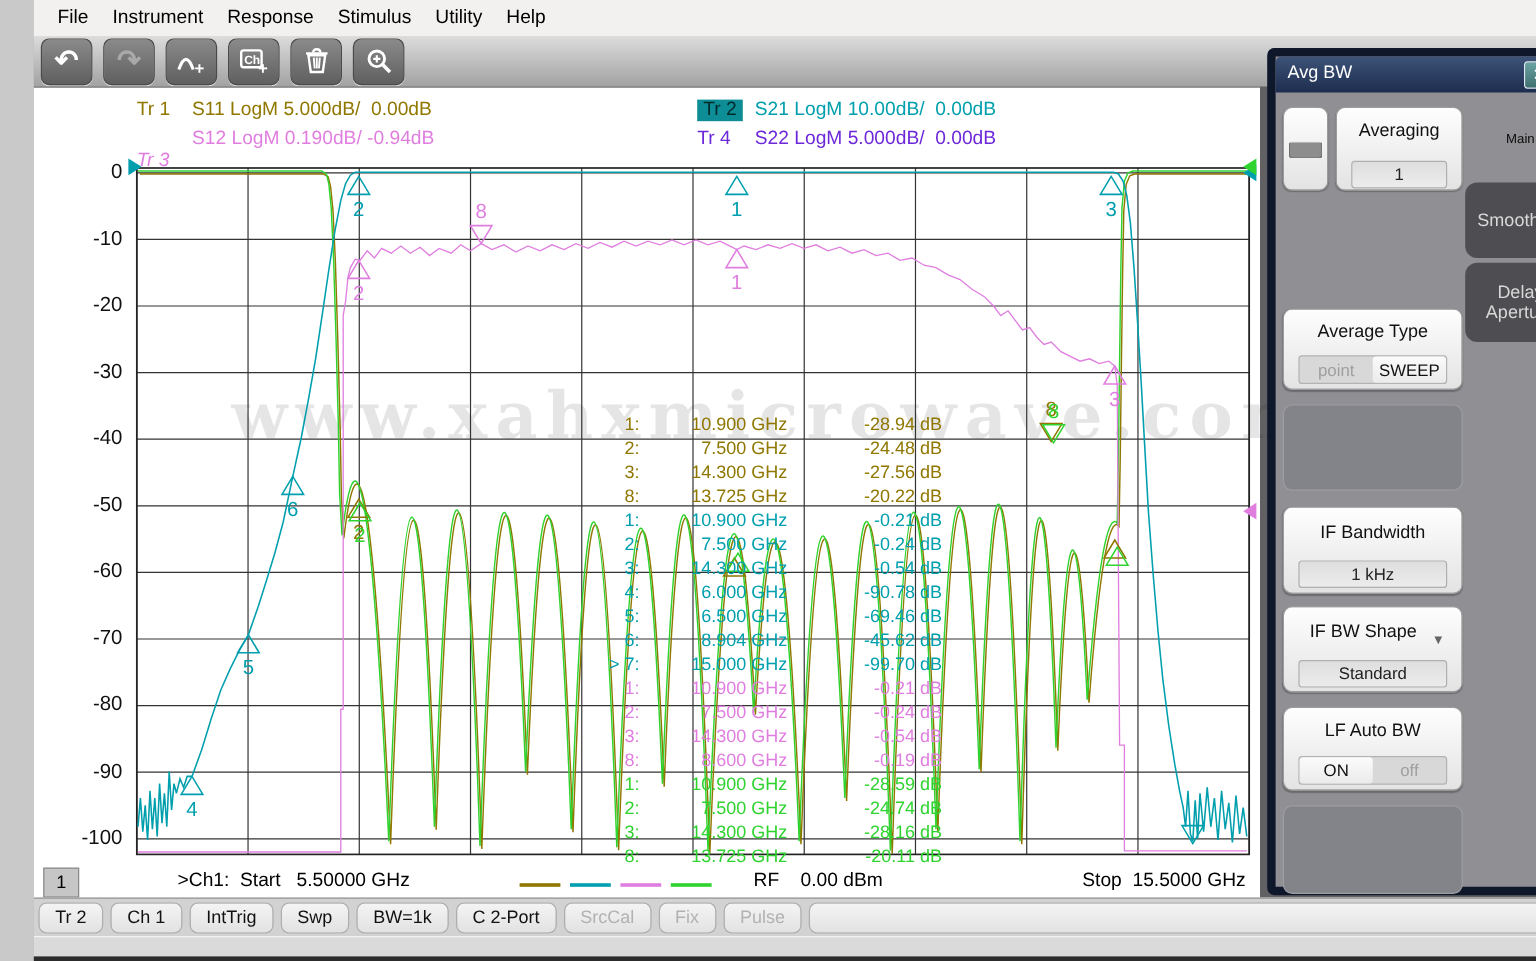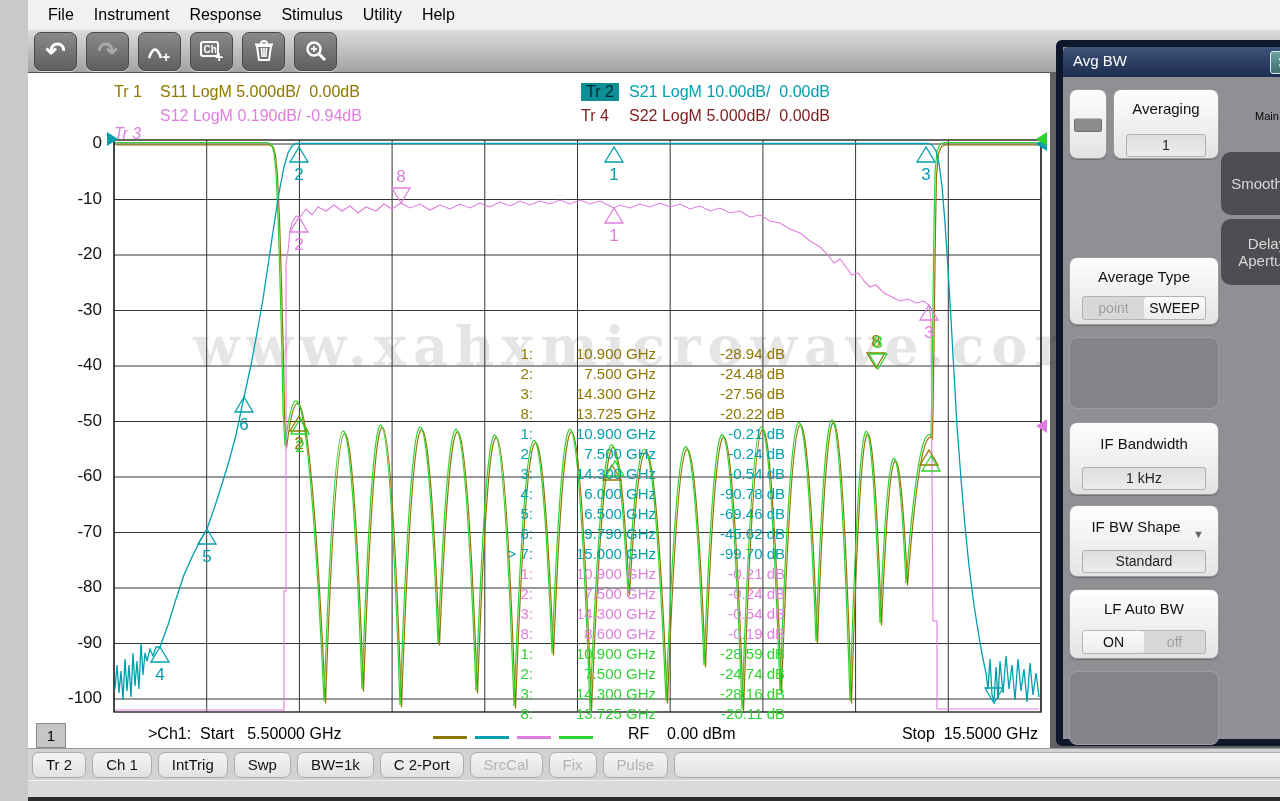--- a/index.html
+++ b/index.html
@@ -15,21 +15,21 @@
   .tbtn{width:41px;height:37px;border-radius:7px;background:linear-gradient(#8a8a8a,#5f5f5f);border:1px solid #4a4a4a;box-shadow:0 1px 0 rgba(255,255,255,.6);display:flex;align-items:center;justify-content:center;}
   .tbtn svg{display:block;}
 
   
   .plot-region{position:absolute;left:0;top:72px;width:1022px;height:676px;background:#ffffff;border-top:1px solid #555;box-sizing:border-box;}
   .right-bg{position:absolute;left:1022px;top:72px;width:258px;height:676px;background:#616163;}
 
   .watermark{position:absolute;left:165px;top:241px;font-family:"DejaVu Serif",serif;font-weight:bold;font-size:54px;letter-spacing:7px;color:rgba(40,40,40,0.12);white-space:nowrap;z-index:1;pointer-events:none;}
 
   .trlabels span{position:absolute;font-size:16px;white-space:pre;}
-  .tr-olive{color:#8f7700;} .tr-cyan{color:#009fae;} .tr-magenta{color:#e07ee0;} .tr-green{color:#7f1d1d;text-align:right;}
+  .tr-olive{color:#8f7700;} .tr-cyan{color:#009fae;} .tr-magenta{color:#e07ee0;} .tr-green{color:#6d28d9;text-align:right;}
   .tr-active{background:#0d8d95;color:#00292c;padding:0 5px;}
 
   .ylab{position:absolute;left:22px;width:52px;text-align:right;font-size:17px;color:#111;}
 
   #plot-svg{position:absolute;left:0;top:0;z-index:2;}
   #grid line{stroke:#333;stroke-width:1;}
 
   .mtable{position:absolute;left:0;top:272px;width:757px;z-index:3;font-size:15px;}
   .mrow{position:absolute;left:0;height:20px;display:flex;white-space:pre;}
   .mc{display:inline-block;text-align:right;}
@@ -225,21 +225,21 @@
     <div class="mtable" id="mtable">
         <div class="mrow c-olive" style="top: 0px;"><span class="mc mc1">1:</span><span class="mc mc2">10.900 GHz</span><span class="mc mc3">-28.94 dB</span></div>
         <div class="mrow c-olive" style="top: 20px;"><span class="mc mc1">2:</span><span class="mc mc2">7.500 GHz</span><span class="mc mc3">-24.48 dB</span></div>
         <div class="mrow c-olive" style="top: 40px;"><span class="mc mc1">3:</span><span class="mc mc2">14.300 GHz</span><span class="mc mc3">-27.56 dB</span></div>
         <div class="mrow c-olive" style="top: 60px;"><span class="mc mc1">8:</span><span class="mc mc2">13.725 GHz</span><span class="mc mc3">-20.22 dB</span></div>
         <div class="mrow c-cyan" style="top: 80px;"><span class="mc mc1">1:</span><span class="mc mc2">10.900 GHz</span><span class="mc mc3">-0.21 dB</span></div>
         <div class="mrow c-cyan" style="top: 100px;"><span class="mc mc1">2:</span><span class="mc mc2">7.500 GHz</span><span class="mc mc3">-0.24 dB</span></div>
         <div class="mrow c-cyan" style="top: 120px;"><span class="mc mc1">3:</span><span class="mc mc2">14.300 GHz</span><span class="mc mc3">-0.54 dB</span></div>
         <div class="mrow c-cyan" style="top: 140px;"><span class="mc mc1">4:</span><span class="mc mc2">6.000 GHz</span><span class="mc mc3">-90.78 dB</span></div>
         <div class="mrow c-cyan" style="top: 160px;"><span class="mc mc1">5:</span><span class="mc mc2">6.500 GHz</span><span class="mc mc3">-69.46 dB</span></div>
-        <div class="mrow c-cyan" style="top: 180px;"><span class="mc mc1">6:</span><span class="mc mc2">9.790 GHz</span><span class="mc mc3">-45.62 dB</span></div>
+        <div class="mrow c-cyan" style="top: 180px;"><span class="mc mc1">6:</span><span class="mc mc2">8.904 GHz</span><span class="mc mc3">-45.62 dB</span></div>
         <div class="mrow c-cyan" style="top: 200px;"><span class="mc mc1">&gt; 7:</span><span class="mc mc2">15.000 GHz</span><span class="mc mc3">-99.70 dB</span></div>
         <div class="mrow c-magenta" style="top: 220px;"><span class="mc mc1">1:</span><span class="mc mc2">10.900 GHz</span><span class="mc mc3">-0.21 dB</span></div>
         <div class="mrow c-magenta" style="top: 240px;"><span class="mc mc1">2:</span><span class="mc mc2">7.500 GHz</span><span class="mc mc3">-0.24 dB</span></div>
         <div class="mrow c-magenta" style="top: 260px;"><span class="mc mc1">3:</span><span class="mc mc2">14.300 GHz</span><span class="mc mc3">-0.54 dB</span></div>
         <div class="mrow c-magenta" style="top: 280px;"><span class="mc mc1">8:</span><span class="mc mc2">8.600 GHz</span><span class="mc mc3">-0.19 dB</span></div>
         <div class="mrow c-green" style="top: 300px;"><span class="mc mc1">1:</span><span class="mc mc2">10.900 GHz</span><span class="mc mc3">-28.59 dB</span></div>
         <div class="mrow c-green" style="top: 320px;"><span class="mc mc1">2:</span><span class="mc mc2">7.500 GHz</span><span class="mc mc3">-24.74 dB</span></div>
         <div class="mrow c-green" style="top: 340px;"><span class="mc mc1">3:</span><span class="mc mc2">14.300 GHz</span><span class="mc mc3">-28.16 dB</span></div>
         <div class="mrow c-green" style="top: 360px;"><span class="mc mc1">8:</span><span class="mc mc2">13.725 GHz</span><span class="mc mc3">-20.11 dB</span></div>
       </div>

